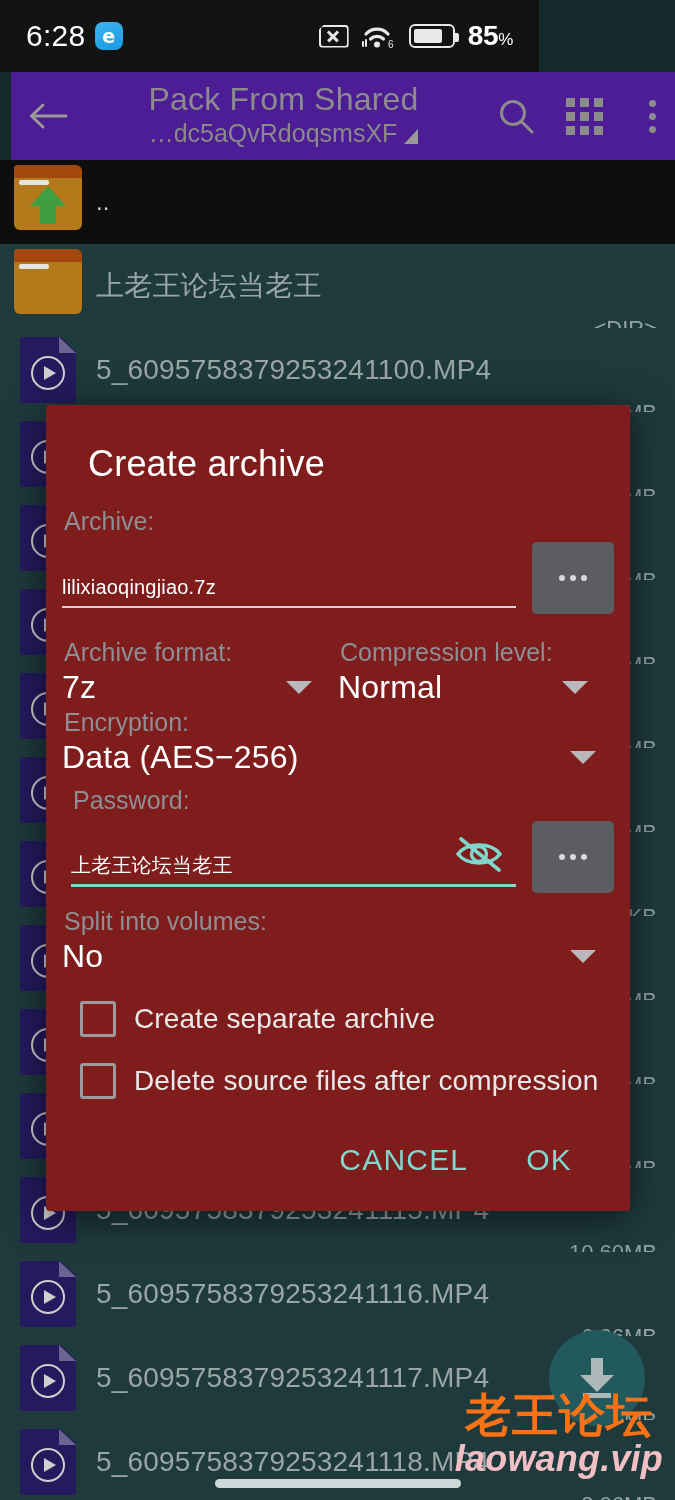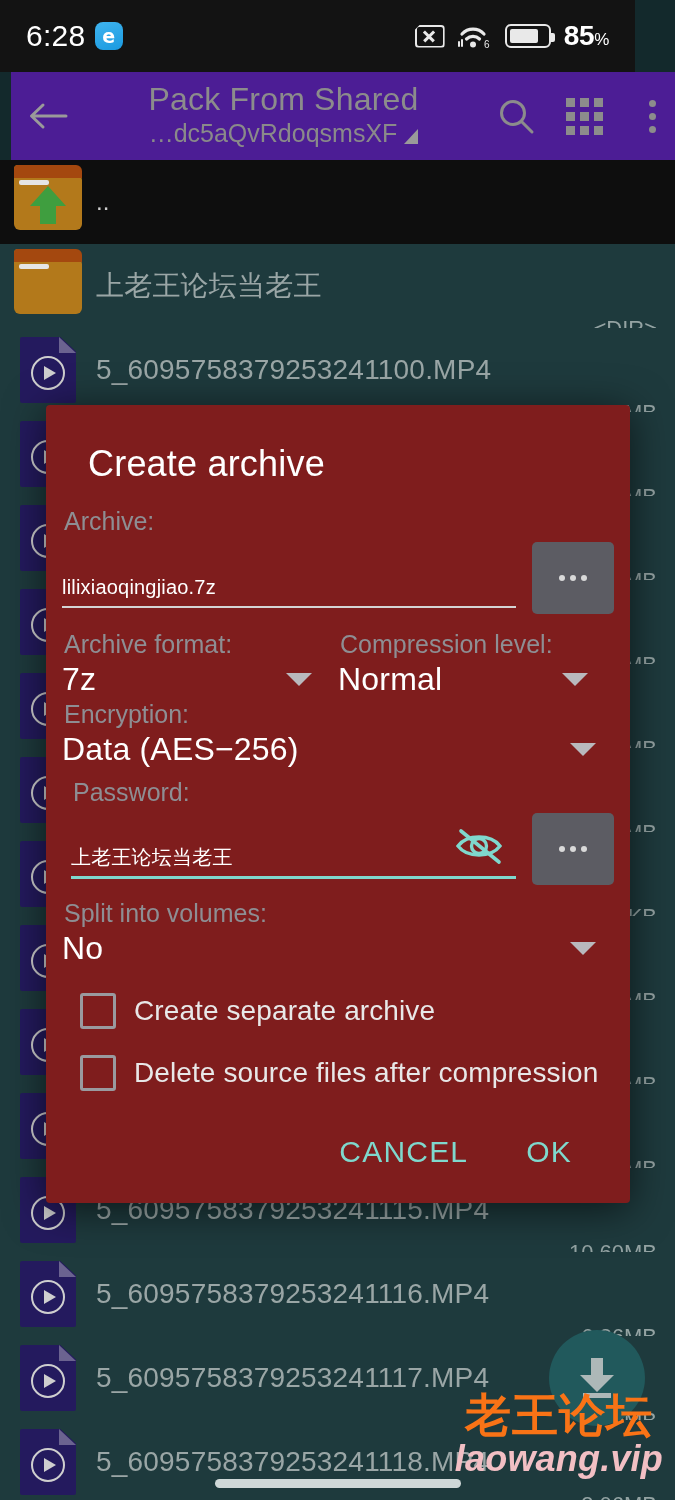--- a/index.html
+++ b/index.html
@@ -12,21 +12,21 @@
   #screen {
     position: relative;
     width: 675px; height: 1500px;
     background: #13292c;
     overflow: hidden;
   }
 
   
   .statusbar {
     position: absolute; left: 0; top: 0;
-    width: 635px; height: 72px;
+    width: 539px; height: 72px;
     background: #131313;
     display: flex; align-items: center;
     padding: 0 26px;
     z-index: 5;
   }
   .sb-left { display: flex; align-items: center; gap: 9px; }
   .sb-time { color: #fff; font-size: 30px; font-weight: 400; letter-spacing: .3px; }
   .sb-appicon {
     width: 28px; height: 28px; border-radius: 8px;
     background: linear-gradient(160deg,#3fb4ef,#1a9ae0);
@@ -206,21 +206,21 @@
   }
   .underline-field .ul { height:2px; background:#d4d4d4; margin-top:4px; }
   .underline-field.accent .ul { height:3px; background:#7fd8cd; }
   .browse-btn {
     width:82px; height:72px; background:#5c5c63; border-radius:5px;
     display:flex; align-items:center; justify-content:center; gap:5px;
     flex-shrink:0; margin-bottom:2px;
   }
   .browse-btn i { width:6px;height:6px;border-radius:50%;background:#d9d9d9;display:block; }
 
-  .two-col { display:flex; gap:0; margin-top:14px; }
+  .two-col { display:flex; gap:0; margin-top:22px; }
   .two-col > div { flex:1; padding-right: 10px; }
   .spinner {
     display:flex; align-items:center; justify-content:space-between;
     padding-right:12px; margin-top:2px;
   }
   .spinner .sv { color:#ffffff; font-size:32px; font-weight:400; letter-spacing:.2px; }
   .caret { width:0;height:0; border-left:13px solid transparent; border-right:13px solid transparent;
            border-top:13px solid #b9b9bd; margin-right:4px; }
 
   .eye {

